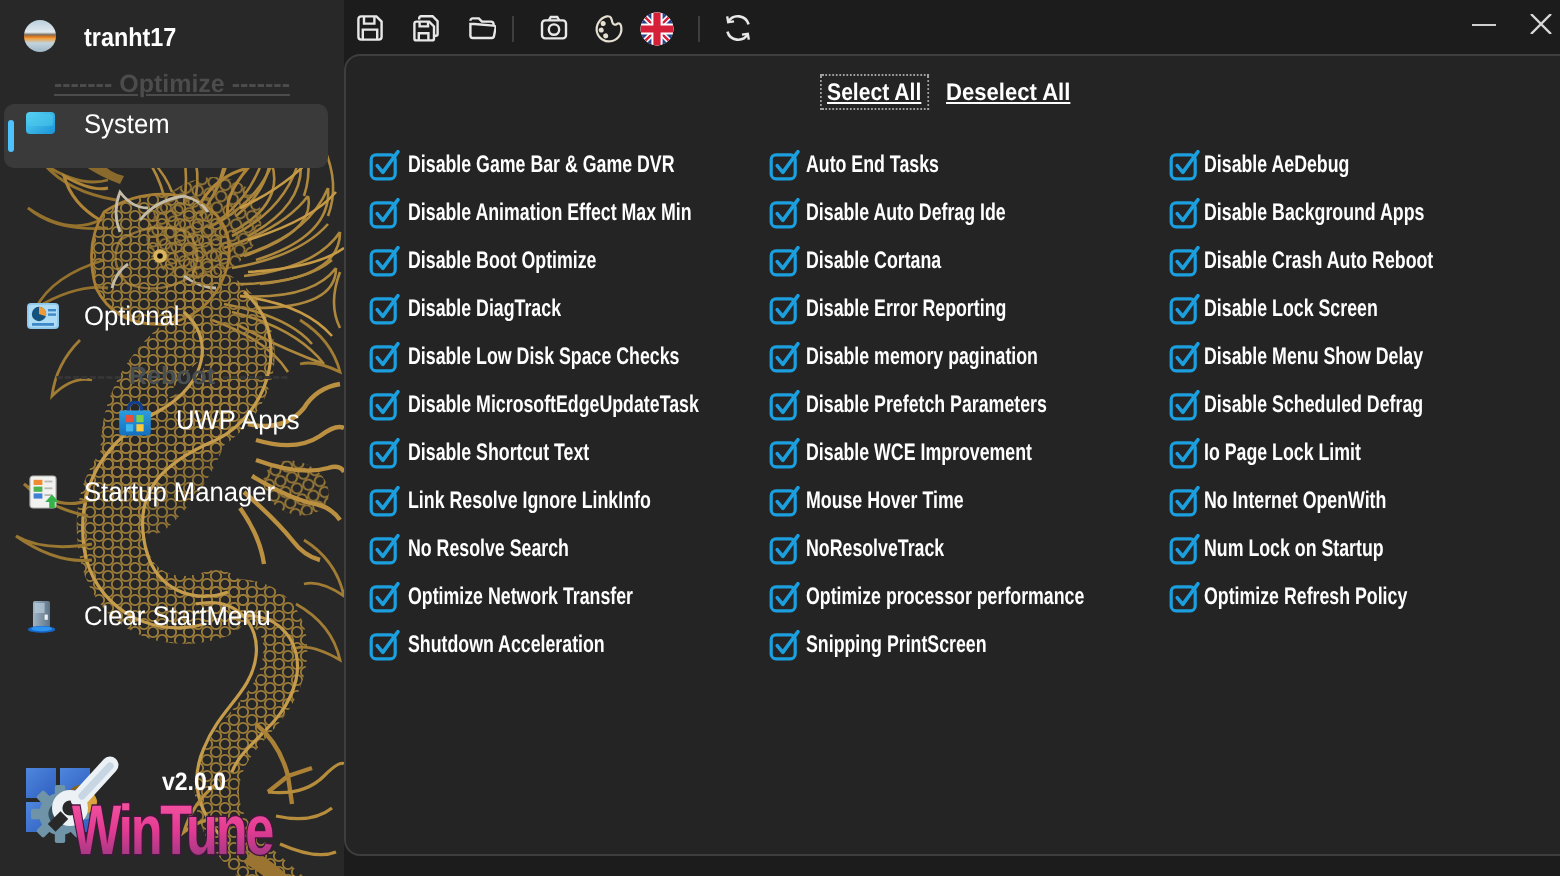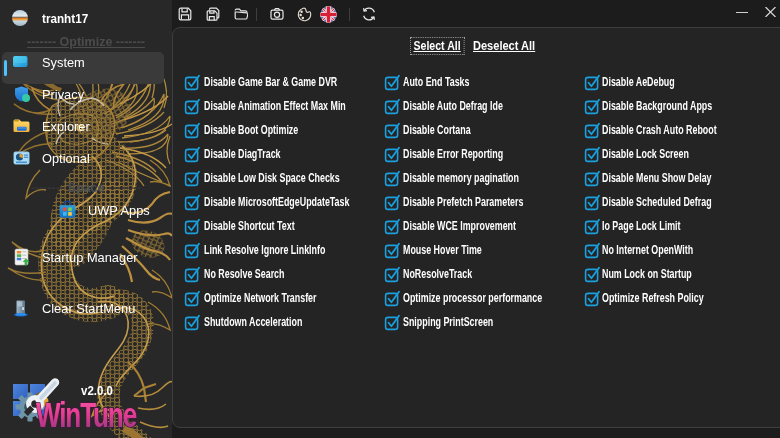--- a/index.html
+++ b/index.html
@@ -28,21 +28,21 @@
     width:19px; height:19px; }
   #mi-system { top:52px; }
   #mi-system .selbg { position:absolute; left:2px; top:0; width:162px; height:32px;
     background:#3a3a3a; border-radius:5px; }
   #mi-system .bar { position:absolute; left:4px; top:8px; width:3px; height:16px;
     background:#4cc2ff; border-radius:2px; }
   #mi-privacy { top:84px; }
   #mi-explorer { top:116px; }
   #mi-optional { top:148px; }
   #mi-uwp { top:200px;margin-left:46px; }
-  #mi-startup { top:247px; }
+  #mi-startup { top:236px; }
   #mi-host { top:266px; }
   #mi-clear { top:298px;padding-left:48px; }
   #mi-restart { top:330px; }
 
   #v200 { position:absolute; left:81px; top:384px; color:#fff; font-size:12.5px;
     font-weight:bold; transform:scaleX(0.92); transform-origin:0 0; }
 
   
   .tbtn { position:absolute; top:7px; width:14px; height:14px; }
   .sep { position:absolute; top:8px; width:1px; height:13px; background:#3e3e3e; }
@@ -186,48 +186,32 @@
       <g stroke="#b68d3c" stroke-width="1.6" fill="none">
         <path d="M134 356 Q152 358 162 348 Q170 340 172 342"></path>
         <path d="M138 368 Q156 372 166 364"></path>
         <path d="M140 382 Q158 390 168 386"></path>
         <path d="M146 398 Q162 408 170 404"></path>
         <path d="M150 412 Q164 422 172 420"></path>
         <path d="M108 352 Q96 362 92 376 Q102 368 112 370"></path>
       </g>
     </svg>
     <div class="sect" id="sect1">------- Optimize -------</div>
-    <div class="sect" id="sect2"><span style="color:#353535">-------- </span><span style="color:#4a4f54">Space</span><span style="color:#353535"> --------</span></div>
+    <div class="sect" id="sect2"><span style="color:#353535">-------- </span><span style="color:#4a4f54">Reboot</span><span style="color:#353535"> --------</span></div>
     <div id="avatar"></div>
     <div id="uname">tranht17</div>
 
     <div class="mi" id="mi-system">
         <div class="selbg"></div>
         <div class="bar"></div>
       <svg class="ic" viewBox="0 0 19 19">
           <rect x="1" y="3.5" width="14.5" height="11" rx="2" fill="url(#gsys)"></rect>
           <rect x="2" y="4.5" width="12.5" height="6" rx="1.5" fill="#4ecbee" opacity="0.5"></rect>
         </svg>
       <div class="txt">System</div>
-      </div>
-    <div class="mi" id="mi-privacy">
-      <svg class="ic" viewBox="0 0 19 19">
-          <path d="M3 4 L9.5 2 L16 4 L16 9 C16 13 13 16 9.5 17 C6 16 3 13 3 9 Z" fill="url(#gshield)"></path>
-          <circle cx="14" cy="13.5" r="4" fill="#35c8a4"></circle>
-        </svg>
-      <div class="txt">Privacy</div>
-      </div>
-    <div class="mi" id="mi-explorer">
-      <svg class="ic" viewBox="0 0 19 19">
-          <path d="M1.5 4.5 a1.5 1.5 0 0 1 1.5-1.5 h4.2 l2 2 h6.8 a1.5 1.5 0 0 1 1.5 1.5 v7.5 a1.5 1.5 0 0 1 -1.5 1.5 h-13 a1.5 1.5 0 0 1 -1.5-1.5 Z" fill="url(#gfold2)"></path>
-          <path d="M2.2 3.4 h4.6 v1.6 h-4.6 Z" fill="#c9920f"></path>
-          <rect x="5" y="10.2" width="9.6" height="4" rx="1.2" fill="#1d6fd4"></rect>
-          <rect x="5.8" y="11" width="8" height="1" rx="0.5" fill="#5ea3ef"></rect>
-        </svg>
-      <div class="txt">Explorer</div>
       </div>
     <div class="mi" id="mi-optional">
       <svg class="ic" viewBox="0 0 19 19">
           <rect x="1.5" y="3" width="16" height="13" rx="2" fill="#8ec8ec"></rect>
           <rect x="2.4" y="3.9" width="14.2" height="11.2" rx="1.2" fill="#aedcf5"></rect>
           <circle cx="7.5" cy="8.5" r="3.6" fill="#16527e"></circle>
           <path d="M7.5 8.5 L7.5 4.9 A3.6 3.6 0 0 1 10.9 9.6 Z" fill="#f19b38"></path>
           <rect x="12" y="6" width="4" height="1.2" fill="#3e89c8"></rect>
           <rect x="12" y="8.2" width="4" height="1.2" fill="#3e89c8"></rect>
           <rect x="4" y="13" width="11" height="1.4" fill="#3e89c8"></rect>

